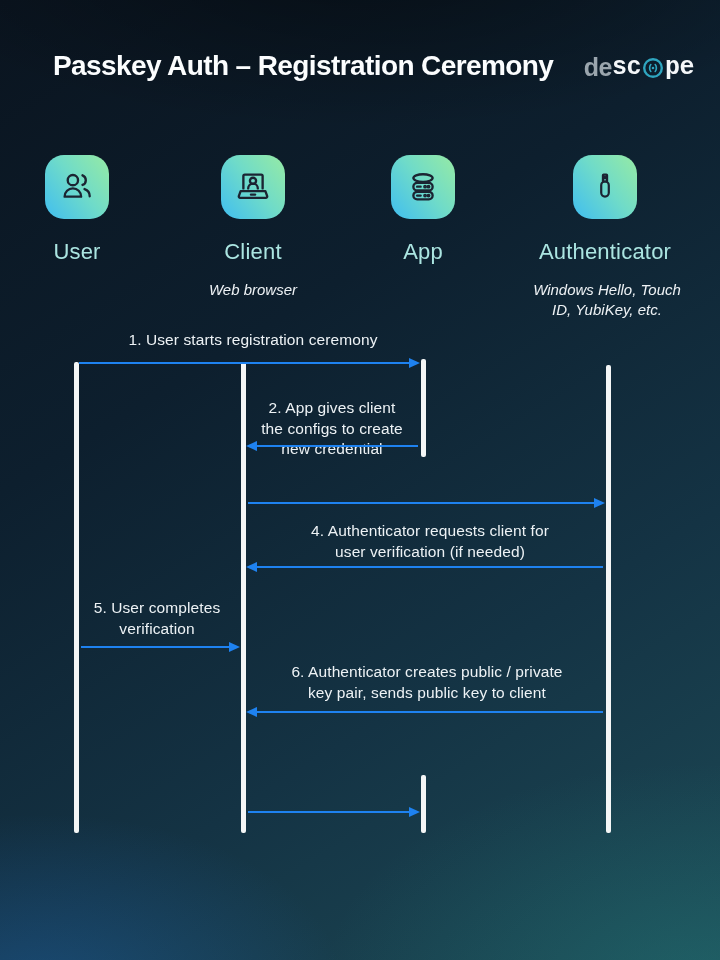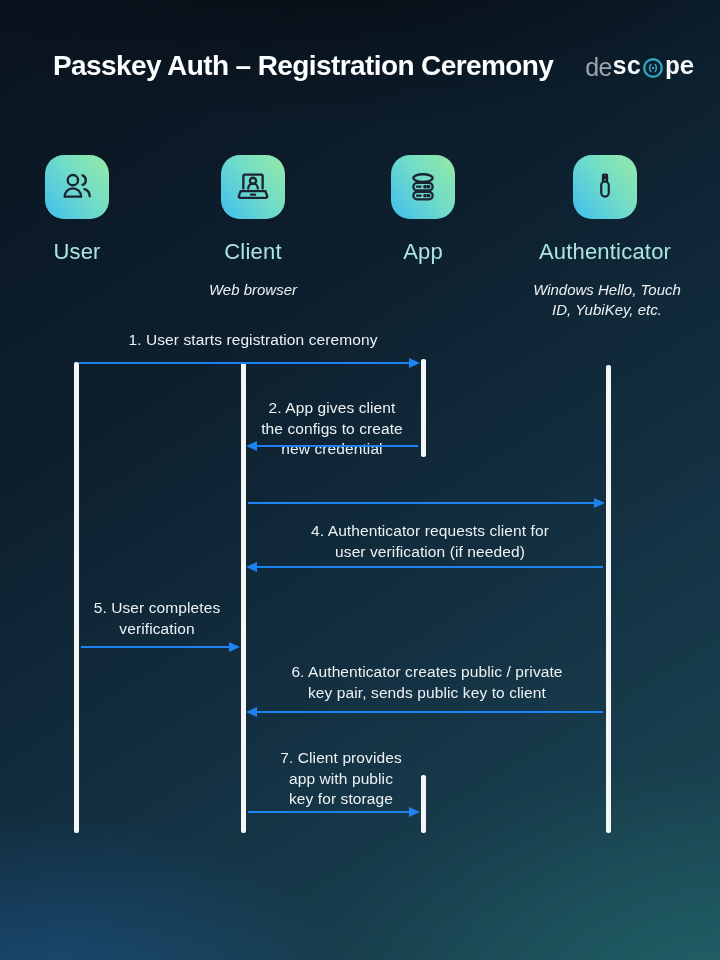--- a/index.html
+++ b/index.html
@@ -16,21 +16,21 @@
       radial-gradient(600px 220px at 50% -5%, rgba(0,0,0,0.45), transparent 80%);
   }
   .layer { position:absolute; inset:0; z-index:1; }
 
   
   .title {
     position:absolute; left:42px; top:50px;
     font-size:28px; font-weight:800; letter-spacing:-0.6px; color:#fbfdfe;margin-left:11px;
   }
   .logo { position:absolute; right:26px; top:53px; display:flex; align-items:center; font-size:25px; }
-  .logo .lt { color:#9aa5ad; font-weight:400; letter-spacing:-0.5px; }
+  .logo .lt { color:#9aa5ad; font-weight:700; letter-spacing:-0.5px; }
   .logo .bd { color:#f4f7f9; font-weight:700; letter-spacing:-0.5px;font-family:Liberation Mono, monospace; }
   .logo svg { margin:0 1px; display:block; }
 
   
   .tile {
     position:absolute; top:155px; width:64px; height:64px; border-radius:19px;
     background:linear-gradient(52deg,#47c2ea 8%,#6fdbc9 52%,#93e9a7 96%);
     display:flex; align-items:center; justify-content:center;
   }
   .tile svg { display:block; }
@@ -151,18 +151,15 @@
     <div class="arrow left" style="left:248px;top:566px;width:355px"></div>
 
     <div class="step-label" style="left:82px;top:598px;width:150px">5. User completes
 verification</div>
     <div class="arrow right" style="left:81px;top:646px;width:157px"></div>
 
     <div class="step-label" style="left:252px;top:662px;width:350px">6. Authenticator creates public / private
 key pair, sends public key to client</div>
     <div class="arrow left" style="left:248px;top:711px;width:355px"></div>
 
-    <div class="step-label" style="left:266px;top:748px;width:150px">7. Client provides
-app with public
-key for storage</div>
     <div class="arrow right" style="left:248px;top:811px;width:170px"></div>
   </div>
 </div>
 
 </body></html>

